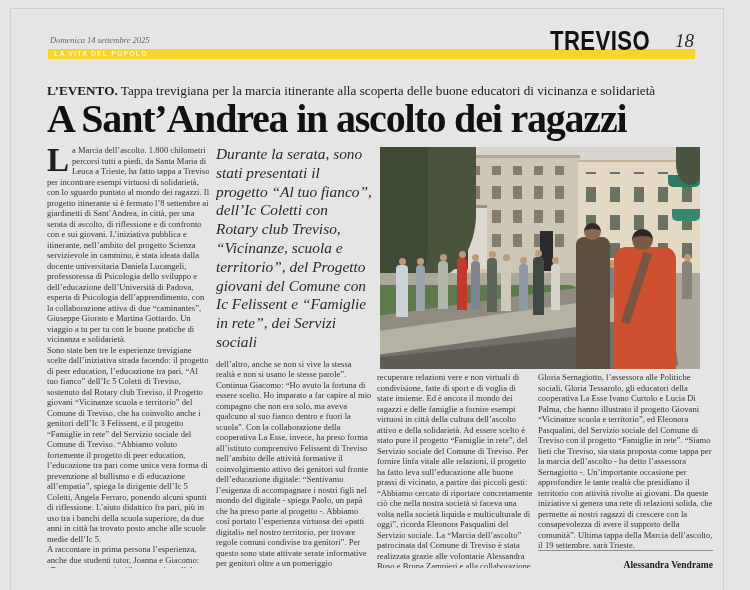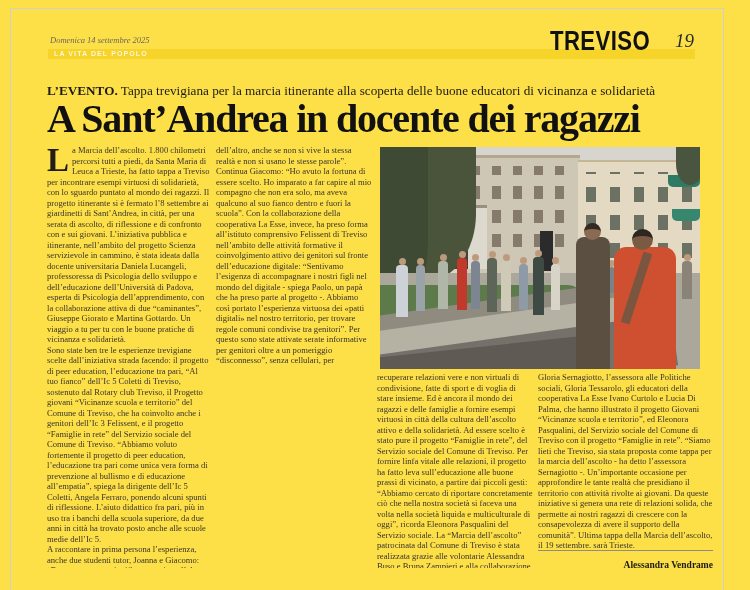--- a/index.html
+++ b/index.html
@@ -1,18 +1,18 @@
 <!DOCTYPE html>
 <html><head>
 <meta charset="utf-8">
 <style>
   * { margin:0; padding:0; box-sizing:border-box; }
   html,body { width:750px; height:590px; overflow:hidden; background:#ffffff;
               font-family:"Liberation Serif", serif; }
-  .page { position:absolute; left:0; top:0; width:750px; height:590px; background:#fde047; overflow:hidden; }
+  .page { position:absolute; left:0; top:0; width:750px; height:590px; background:#e5e5e5; overflow:hidden; }
 
   
   .edge { position:absolute; background:#cfcfcd; }
   .edge-top   { left:10px; top:8px; width:714px; height:1px; }
   .edge-left  { left:10px; top:8px; width:1px; height:582px; }
   .edge-right { left:723px; top:8px; width:1px; height:582px; }
 
   
   .date { position:absolute; left:50px; top:35px; font-style:italic; font-size:8.5px; color:#6b665f; }
   .brand-bar { position:absolute; left:48px; top:49px; width:647px; height:10px; background:#f6d42a; }
@@ -102,34 +102,35 @@
 
   <div class="edge edge-top"></div>
   <div class="edge edge-left"></div>
   <div class="edge edge-right"></div>
 
   <div class="date">Domenica 14 settembre 2025</div>
   <div class="brand-bar">
     <span class="brand-label">LA VITA DEL POPOLO</span>
   </div>
   <div class="masthead">TREVISO</div>
-  <div class="page-number">19</div>
+  <div class="page-number">18</div>
 
   <div class="kicker"><span data-fit=""><b>L’EVENTO.</b><span> Tappa trevigiana per la marcia itinerante alla scoperta delle buone educatori di vicinanza e solidarietà</span></span></div>
-  <h1 class="headline"><span data-fit="">A Sant’Andrea in docente dei ragazzi</span></h1>
+  <h1 class="headline"><span data-fit="">A Sant’Andrea in ascolto dei ragazzi</span></h1>
 
   <div class="main">
 
     <div class="col col1">
       <p><span class="dropcap">L</span><span>a Marcia dell’ascolto. 1.800 chilometri percorsi tutti a piedi, da Santa Maria di Leuca a Trieste, ha fatto tappa a Treviso per incontrare esempi virtuosi di solidarietà, con lo sguardo puntato al mondo dei ragazzi. Il progetto itinerante si è fermato l’8 settembre ai giardinetti di Sant’Andrea, in città, per una serata di ascolto, di riflessione e di confronto con e sui giovani. L’iniziativa pubblica e itinerante, nell’ambito del progetto Scienza servizievole in cammino, è stata ideata dalla docente universitaria Daniela Lucangeli, professoressa di Psicologia dello sviluppo e dell’educazione dell’Università di Padova, esperta di Psicologia dell’apprendimento, con la collaborazione attiva di due “caminantes”, Giuseppe Giorato e Martina Gottardo. Un viaggio a tu per tu con le buone pratiche di vicinanza e solidarietà.</span></p>
       <p>Sono state ben tre le esperienze trevigiane scelte dall’iniziativa strada facendo: il progetto di peer education, l’educazione tra pari, “Al tuo fianco” dell’Ic 5 Coletti di Treviso, sostenuto dal Rotary club Treviso, il Progetto giovani “Vicinanze scuola e territorio” del Comune di Treviso, che ha coinvolto anche i genitori dell’Ic 3 Felissent, e il progetto “Famiglie in rete” del Servizio sociale del Comune di Treviso. “Abbiamo voluto fortemente il progetto di peer education, l’educazione tra pari come unica vera forma di prevenzione al bullismo e di educazione all’empatia”, spiega la dirigente dell’Ic 5 Coletti, Angela Ferraro, ponendo alcuni spunti di riflessione. L’aiuto didattico fra pari, più in uso tra i banchi della scuola superiore, da due anni in città ha trovato posto anche alle scuole medie dell’Ic 5.</p>
       <p>A raccontare in prima persona l’esperienza, anche due studenti tutor, Joanna e Giacomo: “Essere peer tutor significa esserci per l’altro - racconta Joanna, che ha affiancato una compagna di classe -, trovare soluzioni insieme, ascoltarlo, cercare di mettersi nei panni</p>
     </div>
 
     <div class="col col2">
+      <div class="pullquote">Durante la serata, sono stati presentati il progetto “Al tuo fianco”, dell’Ic Coletti con Rotary club Treviso, “Vicinanze, scuola e territorio”, del Progetto giovani del Comune con Ic Felissent e “Famiglie in rete”, dei Servizi sociali</div>
       <p>dell’altro, anche se non si vive la stessa realtà e non si usano le stesse parole”. Continua Giacomo: “Ho avuto la fortuna di essere scelto. Ho imparato a far capire al mio compagno che non era solo, ma aveva qualcuno al suo fianco dentro e fuori la scuola”. Con la collaborazione della cooperativa La Esse, invece, ha preso forma all’istituto comprensivo Felissent di Treviso nell’ambito delle attività formative il coinvolgimento attivo dei genitori sul fronte dell’educazione digitale: “Sentivamo l’esigenza di accompagnare i nostri figli nel mondo del digitale - spiega Paolo, un papà che ha preso parte al progetto -. Abbiamo così portato l’esperienza virtuosa dei «patti digitali» nel nostro territorio, per trovare regole comuni condivise tra genitori”. Per questo sono state attivate serate informative per genitori oltre a un pomeriggio “disconnesso”, senza cellulari, per</p>
     </div>
 
     <div class="photo" title="People gathered in the Sant’Andrea gardens in Treviso beside a stone canal, with beige buildings and trees in the background">
       <div class="bldg-c">
           <div class="win"></div>
         </div>
       <div class="bldg-r">
           <div class="win"></div>
         </div>

